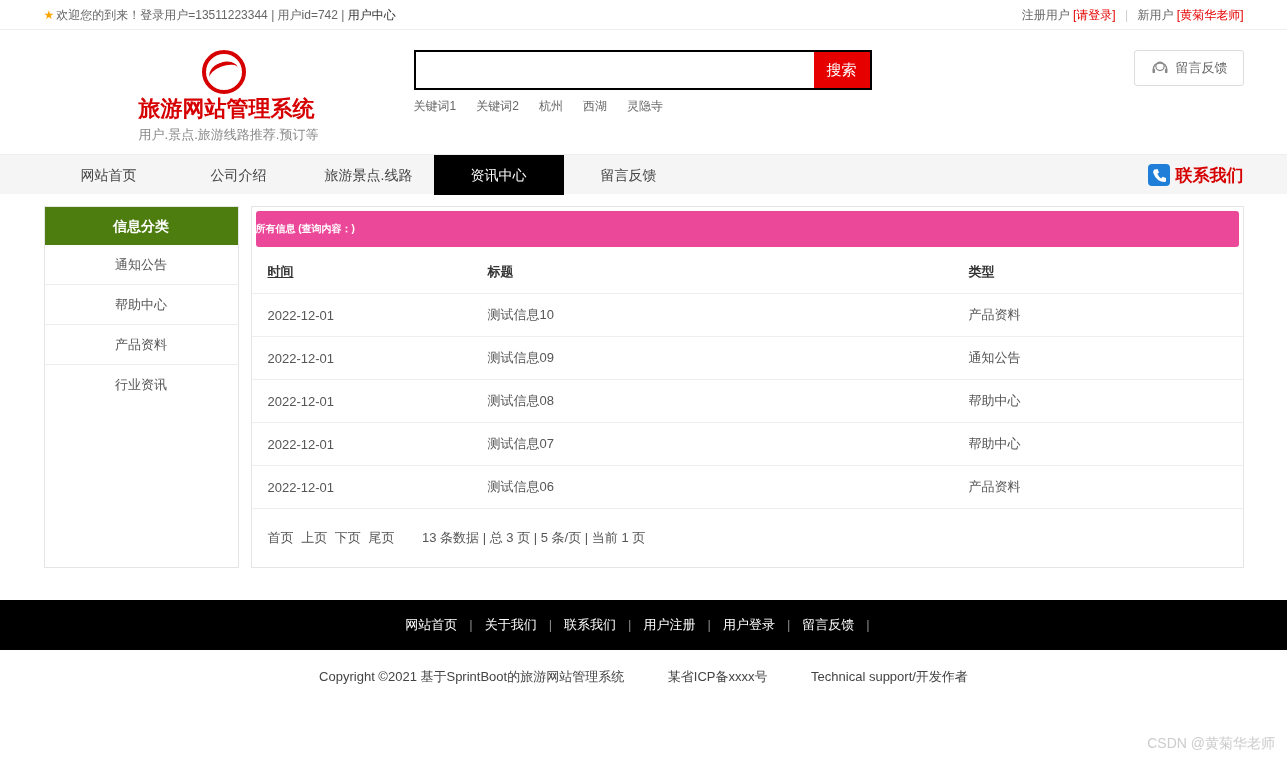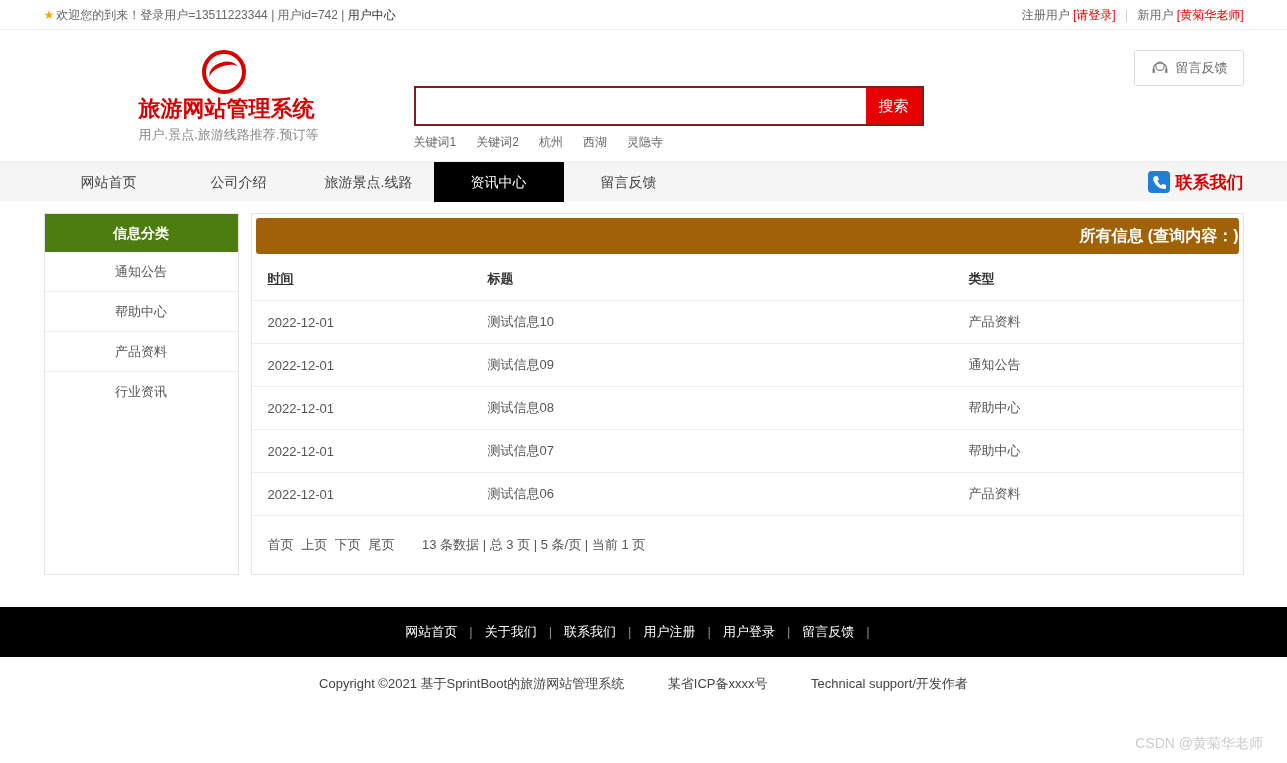--- a/index.html
+++ b/index.html
@@ -16,21 +16,21 @@
 
 .header { padding: 20px 0 10px; }
 .header .container { display: flex; align-items: flex-start; }
 .logo-area { display: flex; align-items: center; width: 370px; flex-direction: column; }
 .logo-circle { width: 44px; height: 44px; border-radius: 50%; border: 4px solid #d60000; position: relative; margin-right: 10px; }
 .logo-circle::before { content: ""; position: absolute; width: 30px; height: 18px; border-top: 4px solid #d60000; border-radius: 50% 50% 0 0; top: 8px; left: 3px; transform: rotate(-20deg); }
 .logo-text h1 { font-size: 22px; color: #d60000; font-weight: bold; }
 .logo-text p { font-size: 13px; color: #888; margin-top: 2px; }
 
 .search-area { flex: 1; }
-.search-box { display: flex; border: 2px solid #7f1d1d; height: 40px; width: 510px; margin-top: 36px; }
+.search-box { display: flex; border: 2px solid #000000; height: 40px; width: 458px; }
 .search-box input { flex: 1; border: none; outline: none; padding: 0 10px; font-size: 14px; }
 .search-box button { width: 56px; background: #e60000; color: #fff; border: none; font-size: 15px; cursor: pointer; }
 .keywords { margin-top: 8px; color: #666; font-size: 12px; }
 .keywords span { margin-right: 20px; cursor: pointer; }
 
 .feedback-btn { width: 110px; height: 36px; border: 1px solid #ddd; border-radius: 3px; display: flex; align-items: center; justify-content: center; cursor: pointer; color: #666; margin-left: auto; }
 .feedback-btn svg { margin-right: 6px; }
 
 .nav { background: #f5f5f5; height: 40px; border-top: 1px solid #eee; }
 .nav .container { display: flex; justify-content: space-between; align-items: center; }
@@ -42,39 +42,39 @@
 
 .main { padding: 12px 0; }
 .main .container { display: flex; gap: 12px; }
 
 .sidebar { width: 195px; border: 1px solid #e5e5e5; }
 .sidebar-header { background: #4d7c0f; color: #fff; text-align: center; height: 38px; line-height: 38px; font-size: 14px; font-weight: bold; }
 .sidebar-item { height: 40px; line-height: 40px; text-align: center; border-bottom: 1px solid #eee; font-size: 13px; cursor: pointer; color: #555; }
 .sidebar-item:last-child { border-bottom: none; }
 
 .content { flex: 1; border: 1px solid #e5e5e5; padding: 0; }
-.content-header { background: #a16207; color: #fff; text-align: right; height: 36px; line-height: 36px; font-size: 16px; font-weight: bold; border-radius: 3px; margin: 4px; }
+.content-header { background: #ec4899; color: #fff; text-align: left; height: 36px; line-height: 36px; font-size: 10px; font-weight: bold; border-radius: 3px; margin: 4px; }
 
 .table { width: 100%; border-collapse: collapse; }
 .table th, .table td { text-align: left; padding: 12px 16px; border-bottom: 1px solid #eee; font-size: 13px; font-weight: normal; }
 .table th { color: #333; font-weight: bold; }
 .table td { color: #555; }
 
 .pagination { padding: 20px 16px; font-size: 13px; color: #555; }
 .pagination a { color: #555; text-decoration: none; margin-right: 4px; cursor: pointer; }
 .pagination .info { margin-left: 20px; }
 
 .footer-nav { background: #000; color: #fff; text-align: center; padding: 16px 0; margin-top: 20px; }
 .footer-nav a { color: #fff; text-decoration: none; }
 .footer-nav .sep { margin: 0 12px; color: #888; }
 
 .copyright { text-align: center; padding: 18px 0; color: #444; font-size: 13px; }
 .copyright span { margin: 0 20px; }
 
-.watermark { position: fixed; bottom: 10px; right: 24px; color: #ccc; font-size: 14px; }
+.watermark { position: fixed; bottom: 10px; right: 12px; color: #ccc; font-size: 14px; }
 </style>
 </head>
 <body>
 
 <div class="topbar">
   <div class="container">
     <div>
       <span class="star">★</span><span class="grey">欢迎您的到来！登录用户=13511223344 | 用户id=742 | </span><a>用户中心</a>
     </div>
     <div>

